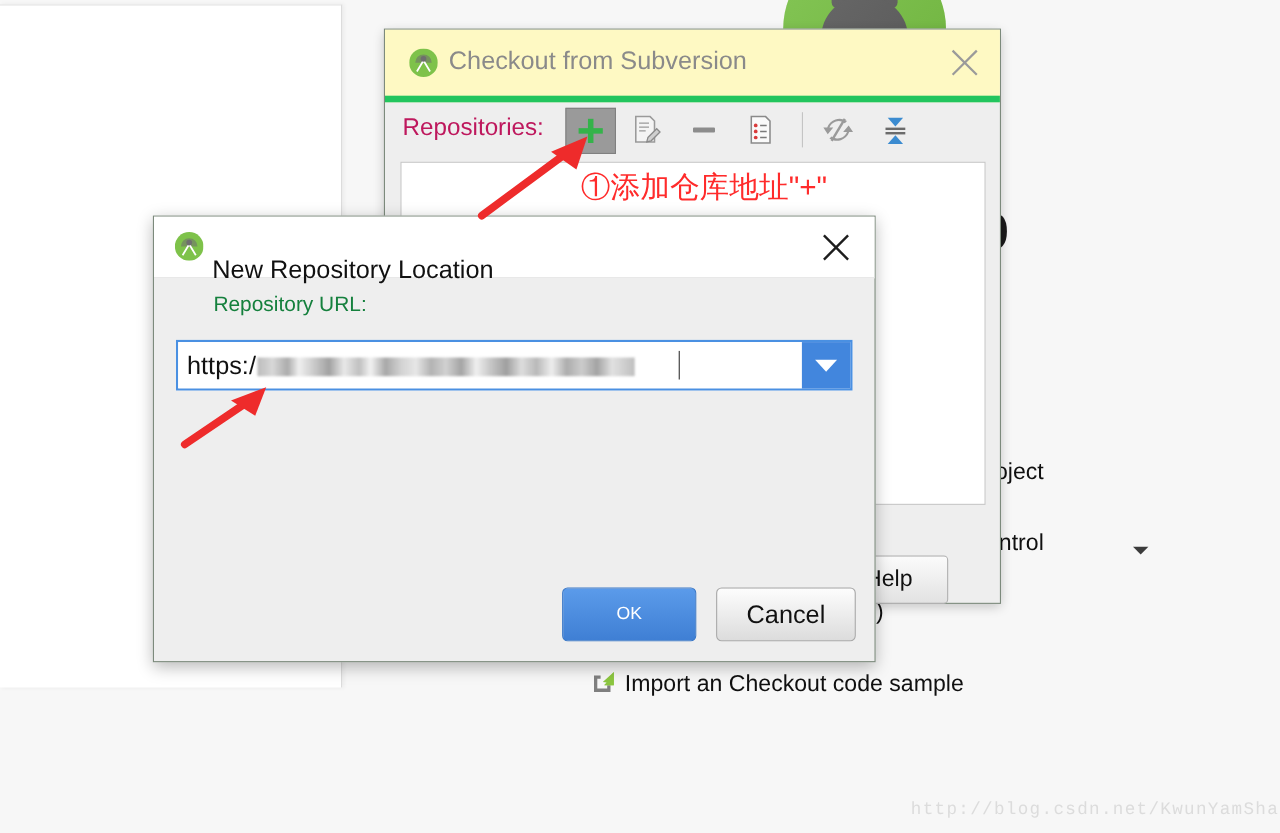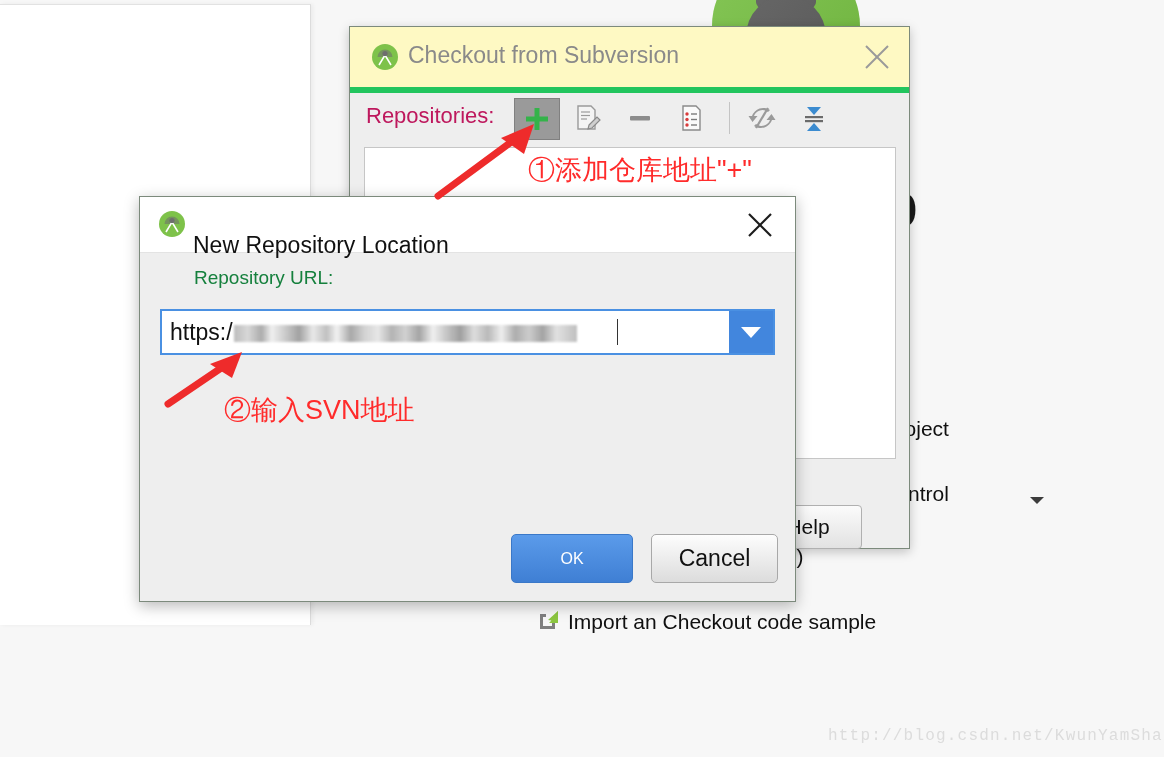--- a/index.html
+++ b/index.html
@@ -406,15 +406,14 @@
   <svg class="arrow-svg" style="left:430px; top:118px; width:130px; height:86px;" viewBox="0 0 130 86">
     <path d="M8 78 L92 16" stroke="#ee2b2b" stroke-width="7" stroke-linecap="round"></path>
     <path d="M104 6 L71 20 L94 36 Z" fill="#ee2b2b"></path>
   </svg>
   <div class="annot-text annot-1">①添加仓库地址"+"</div>
 
   <svg class="arrow-svg" style="left:160px; top:348px; width:110px; height:62px;" viewBox="0 0 110 62">
     <path d="M8 56 L70 14" stroke="#ee2b2b" stroke-width="7" stroke-linecap="round"></path>
     <path d="M82 4 L50 16 L72 30 Z" fill="#ee2b2b"></path>
   </svg>
-  <div class="annot-text annot-2">②输入SVN地址</div>
 
 </div>
 
 </body></html>

